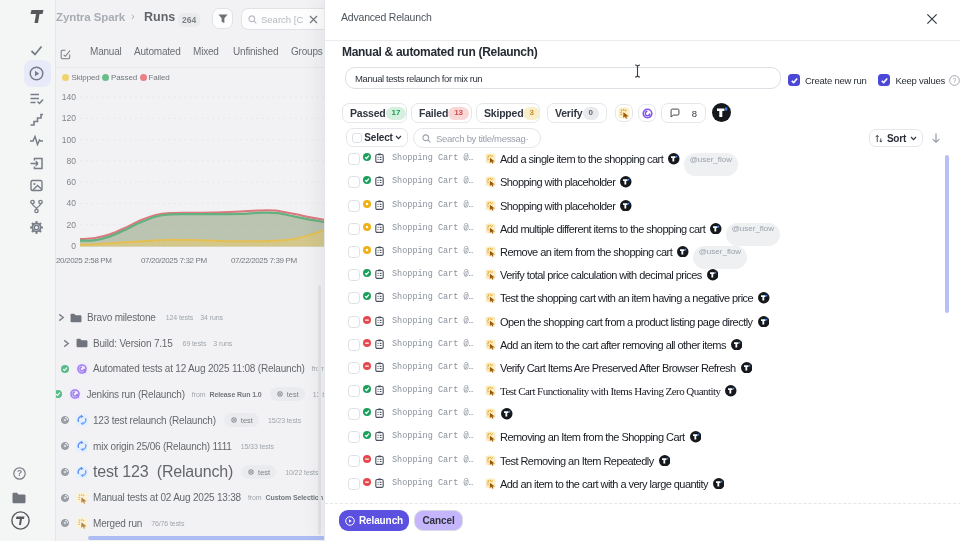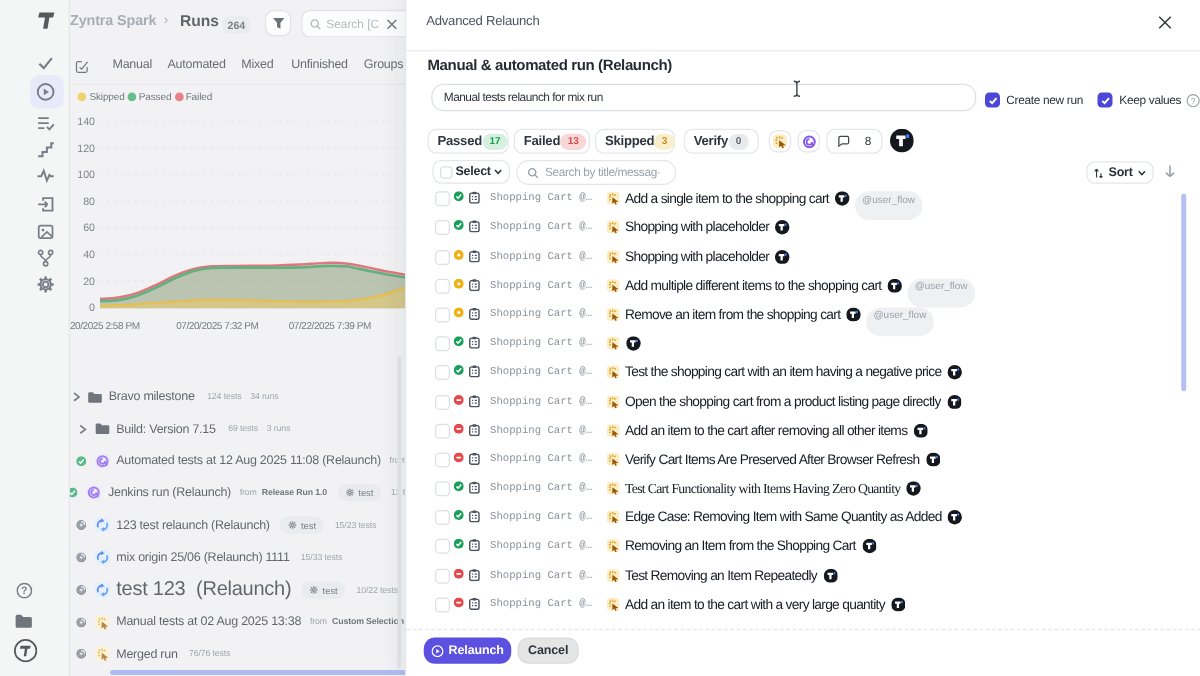--- a/index.html
+++ b/index.html
@@ -654,20 +654,21 @@
       <span class="mono" style="margin-left:8px;">Shopping Cart @…</span>
       <span style="margin-left:10px;flex:none;display:flex;">
         <svg width="11" height="11" viewBox="0 0 12 12">
           <rect x="0.5" y="0.5" width="11" height="11" rx="3" fill="#fbeec6"></rect>
           <g stroke="#e09b13" stroke-width="1.1" fill="none">
             <path d="M2.3 5.4 L3.8 4.9 M3 2.6 L4.2 3.9 M5.6 1.9 L5.8 3.6 M8.2 2.8 L7 4 M2.6 7.8 L4 7"></path>
           </g>
           <path d="M5.4 5.2 L10.6 9.2 L8.2 9.4 L9.2 11.4 L7.8 11.5 L7 9.6 L5.2 10.8 Z" fill="#9c5606"></path>
         </svg>
       </span>
+      <span class="mtitle" style="margin-left:4px;">Verify total price calculation with decimal prices</span>
       <svg style="margin-left:5px;flex:none;" width="11.5" height="11.5" viewBox="0 0 19 19">
         <circle cx="9.5" cy="9.5" r="9.5" fill="#15181d"></circle>
         <path d="M5 5.4 L12.4 5.4 L12.4 8.1 L10.3 8.1 L10.3 14 L7.3 14 L7.3 8.1 L5 8.1 Z" fill="#fff"></path>
         <rect x="13" y="4.5" width="2.3" height="3" fill="#3b82f6"></rect>
       </svg>
     </div>
     <div class="mrow" style="left:23px;top:292.3px;">
       <span class="ck" style="flex:none;"></span>
       <span style="margin-left:3px;flex:none;display:flex;">
         <svg width="8" height="8" viewBox="0 0 9 9">
@@ -845,21 +846,20 @@
       <span class="mono" style="margin-left:8px;">Shopping Cart @…</span>
       <span style="margin-left:10px;flex:none;display:flex;">
         <svg width="11" height="11" viewBox="0 0 12 12">
           <rect x="0.5" y="0.5" width="11" height="11" rx="3" fill="#fbeec6"></rect>
           <g stroke="#e09b13" stroke-width="1.1" fill="none">
             <path d="M2.3 5.4 L3.8 4.9 M3 2.6 L4.2 3.9 M5.6 1.9 L5.8 3.6 M8.2 2.8 L7 4 M2.6 7.8 L4 7"></path>
           </g>
           <path d="M5.4 5.2 L10.6 9.2 L8.2 9.4 L9.2 11.4 L7.8 11.5 L7 9.6 L5.2 10.8 Z" fill="#9c5606"></path>
         </svg>
       </span>
-      <span class="mtitle" style="margin-left:4px;">Edge Case: Removing Item with Same Quantity as Added</span>
       <svg style="margin-left:5px;flex:none;" width="11.5" height="11.5" viewBox="0 0 19 19">
         <circle cx="9.5" cy="9.5" r="9.5" fill="#15181d"></circle>
         <path d="M5 5.4 L12.4 5.4 L12.4 8.1 L10.3 8.1 L10.3 14 L7.3 14 L7.3 8.1 L5 8.1 Z" fill="#fff"></path>
         <rect x="13" y="4.5" width="2.3" height="3" fill="#3b82f6"></rect>
       </svg>
     </div>
     <div class="mrow" style="left:23px;top:431.4px;">
       <span class="ck" style="flex:none;"></span>
       <span style="margin-left:3px;flex:none;display:flex;">
         <svg width="8" height="8" viewBox="0 0 9 9">
@@ -956,16 +956,16 @@
       </svg>
     </div>
     <div class="abs" style="left:0;top:503px;width:636px;border-top:1px dashed #e4e6e9;"></div>
     <div class="abs" style="left:14px;top:510px;width:70px;height:21px;background:#5b50e0;border-radius:9px;display:flex;align-items:center;justify-content:center;">
       <svg width="10" height="10" viewBox="0 0 11 11">
         <circle cx="5.5" cy="5.5" r="4.7" fill="none" stroke="#fff" stroke-width="1.1"></circle>
         <path d="M4.4 3.6 L7.4 5.5 L4.4 7.4 Z" fill="#fff"></path>
       </svg>
       <span style="font-size:10px;font-weight:700;color:#fff;margin-left:4px;letter-spacing:-0.1px;">Relaunch</span>
     </div>
-    <div class="abs" style="left:89px;top:510px;width:49px;height:21px;background:#e5e5e5;border:1px solid #d8dbe0;border-radius:9px;display:flex;align-items:center;justify-content:center;">
+    <div class="abs" style="left:89px;top:510px;width:49px;height:21px;background:#c4b5fd;border:1px solid #d8dbe0;border-radius:9px;display:flex;align-items:center;justify-content:center;">
       <span style="font-size:10px;font-weight:700;color:#2f343c;letter-spacing:-0.1px;">Cancel</span>
     </div>
     <div class="abs" style="left:620px;top:155px;width:3.5px;height:158px;border-radius:3px;background:#b7c0f2;"></div>
   </div>
 </body></html>

